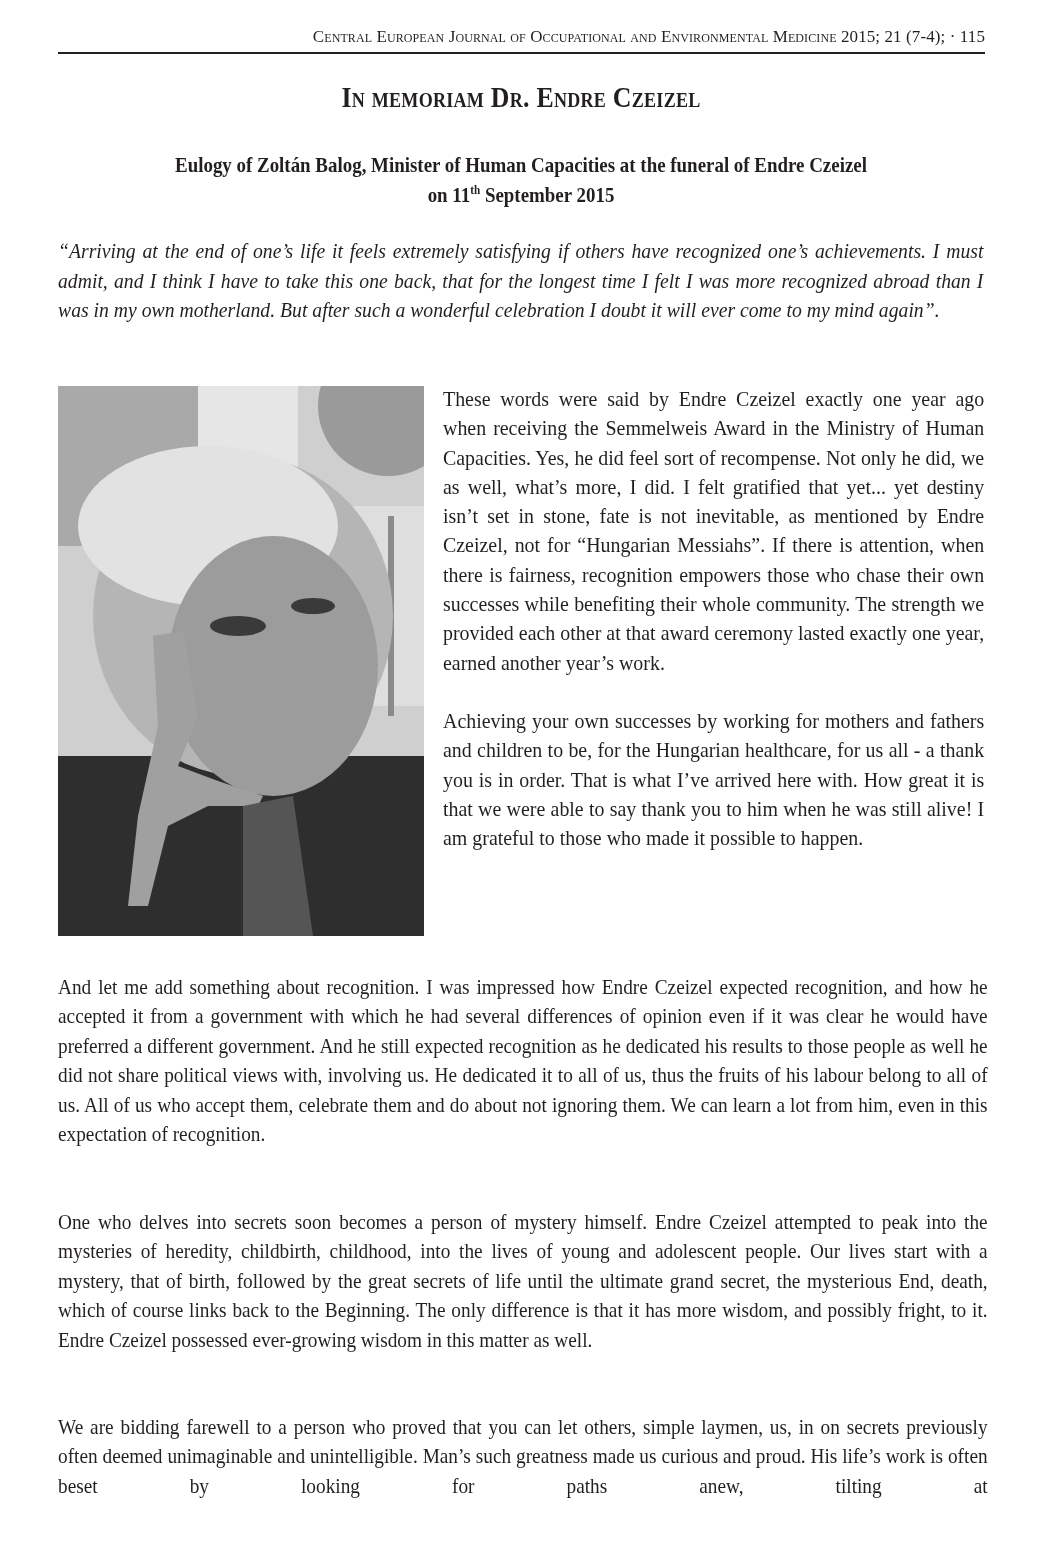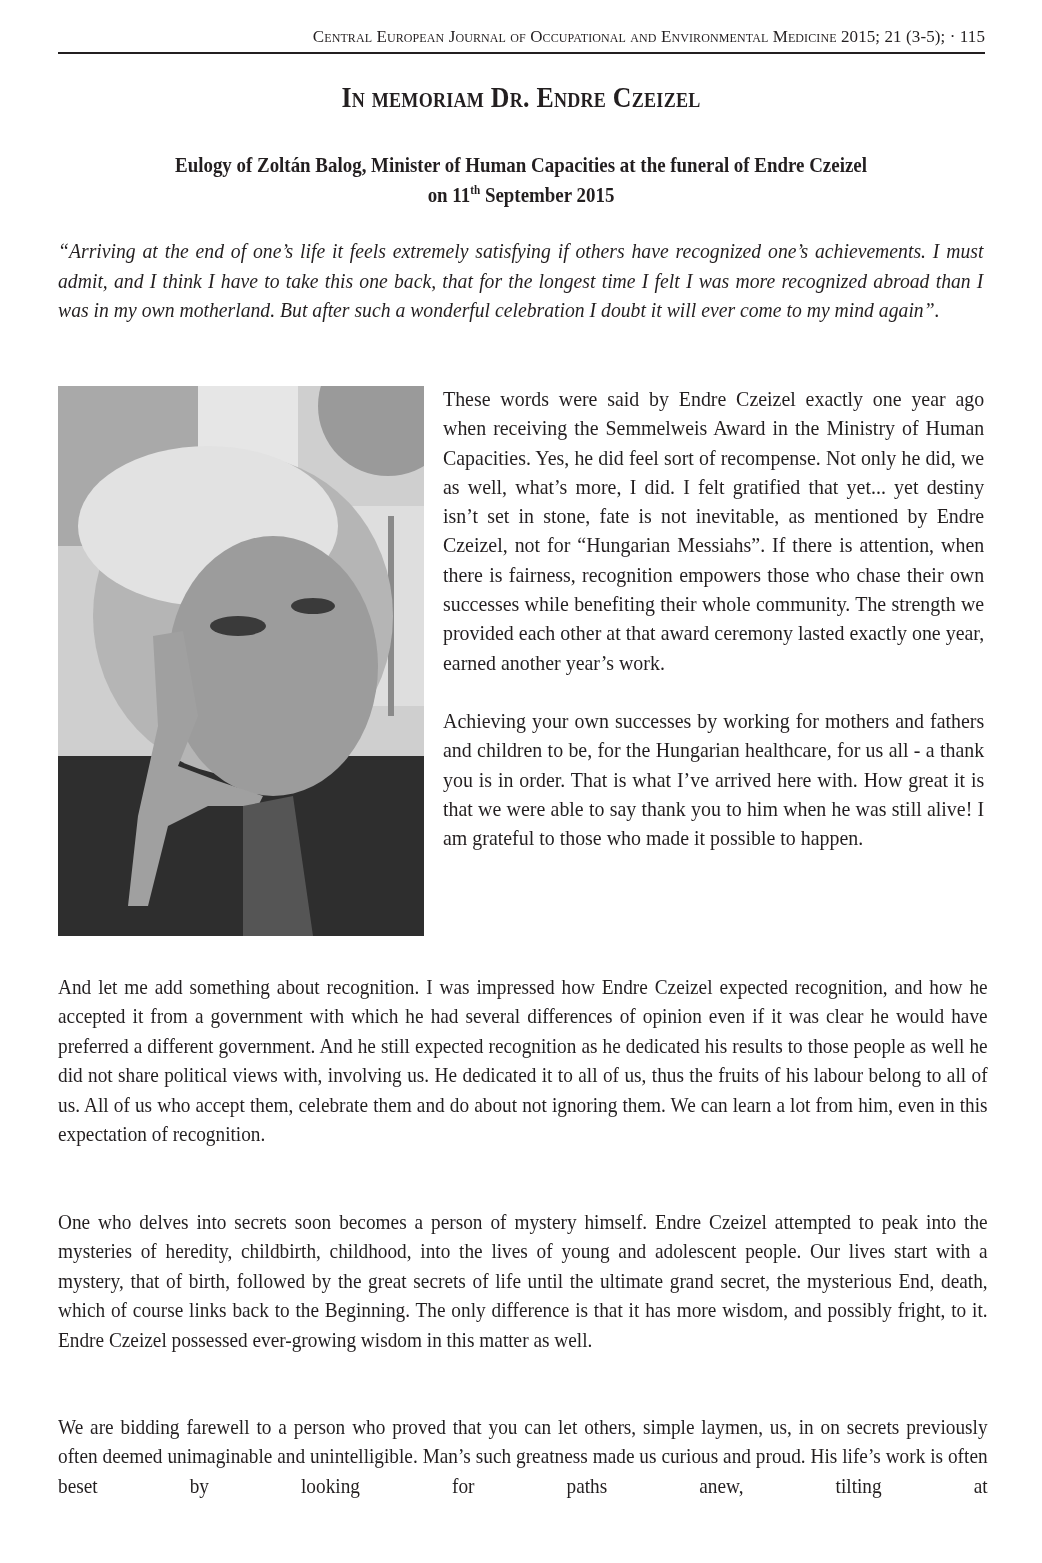--- a/index.html
+++ b/index.html
@@ -49,21 +49,21 @@
   }
   .full p { margin: 0; }
   .p3 { top: 972px; }
   .p4 { top: 1207px; }
   .p5 { top: 1412px; }
   .last-line { text-align-last: justify; }
 </style>
 </head>
 <body>
 
-<div class="running-head">Central European Journal of Occupational and Environmental Medicine 2015; 21 (3-5); · 115</div>
+<div class="running-head">Central European Journal of Occupational and Environmental Medicine 2015; 21 (7-4); · 115</div>
 <div class="head-rule"></div>
 
 <h1 class="title" style="margin:0;">In memoriam Dr. Endre Czeizel</h1>
 
 <div class="subtitle">
   <div>Eulogy of Zoltán Balog, Minister of Human Capacities at the funeral of Endre Czeizel</div>
   <div><span>on 11</span><sup>th</sup><span> September 2015</span></div>
 </div>
 
 <div class="quote">“Arriving at the end of one’s life it feels extremely satisfying if others have recognized one’s achievements. I must admit, and I think I have to take this one back, that for the longest time I felt I was more recognized abroad than I was in my own motherland. But after such a wonderful celebration I doubt it will ever come to my mind again”.</div>

